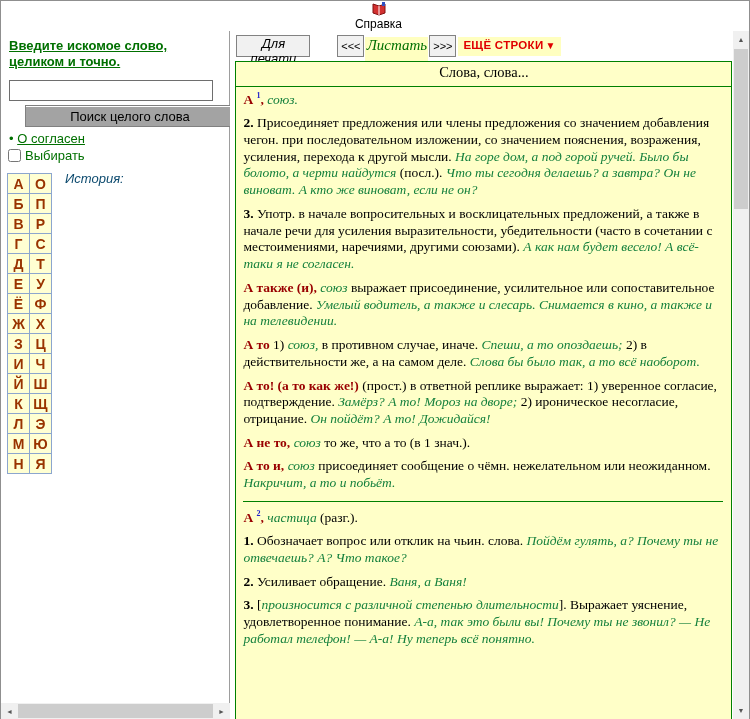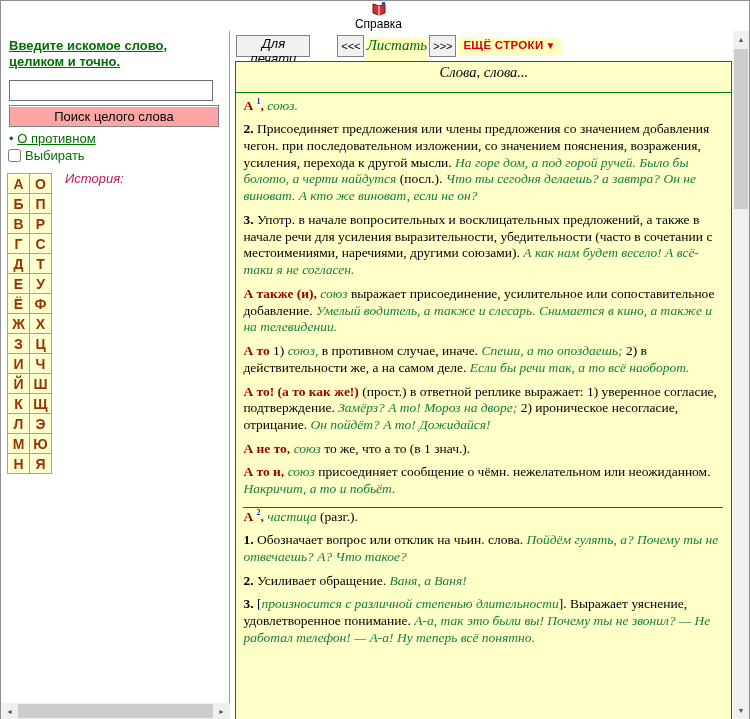--- a/index.html
+++ b/index.html
@@ -19,33 +19,33 @@
   .ctrl.close { font-size:16px; }
   
   .main { display:flex; height:688px; }
   .sidebar { width:230px; position:relative; background:#fff; border-right:1px solid #9d9d9d; }
   .content-panel { position:relative; width:520px; background:#fff; }
   
   .instruction { position:absolute; left:8px; top:7px; width:175px;
                  color:#007000; font-weight:bold; font-size:13px; line-height:1.25;text-decoration:underline; }
   .search-input { position:absolute; left:8px; top:49px; width:204px; height:21px;
                   border:1px solid #6e6e6e; font-size:13px; padding:0 3px; background:#fff; }
-  .search-btn { position:absolute; left:8px; top:74px; width:210px; height:22px;
-                background:#fca5a5; border:1px solid #808080; font-size:13px;
+  .search-btn { position:absolute; left:24px; top:74px; width:210px; height:22px;
+                background:#a3a3a3; border:1px solid #808080; font-size:13px;
                 font-family:"Liberation Sans",sans-serif; box-shadow:inset 0 1px 0 #fff; }
   .about-row { position:absolute; left:8px; top:100px; font-size:13px; color:#007000; }
   .about-link { color:#007000; text-decoration:underline; cursor:pointer; }
   .check-row { position:absolute; left:7px; top:117px; display:flex; align-items:center; font-size:13px; color:#007000; }
   .check-row input { width:13px; height:13px; margin-right:4px; }
   .alphabet { position:absolute; left:6px; top:142px; display:flex;
               border-top:1px solid #8ca6ce; border-left:1px solid #8ca6ce; }
   .letter-cell { width:22px; height:20px; border-right:1px solid #8ca6ce; border-bottom:1px solid #8ca6ce;
                  background:#ffffd2; color:#993300; font-weight:bold; font-size:14px;
                  text-align:center; line-height:20px; cursor:pointer; }
-  .history-label { position:absolute; left:64px; top:140px; font-style:italic; font-size:13px; color:#be185d; }
+  .history-label { position:absolute; left:64px; top:140px; font-style:italic; font-size:13px; color:#0c4a6e; }
   
   .hscroll { position:absolute; left:0; bottom:0; width:229px; height:16px; background:#f0f0f0; }
   .hs-btn { position:absolute; top:0; width:17px; height:16px; display:flex; align-items:center;
             justify-content:center; font-size:7px; color:#555; }
   .hs-left { left:0; } .hs-right { right:0; }
   .hs-thumb { position:absolute; left:17px; right:17px; top:1px; height:14px; background:#cdcdcd; }
   .vscroll { position:absolute; top:0; right:0; width:16px; height:100%; background:#f0f0f0; z-index:6; }
   .vs-btn { position:absolute; left:0; width:16px; height:17px; display:flex; align-items:center;
             justify-content:center; font-size:7px; color:#555; }
   .vs-up { top:0; } .vs-down { bottom:0; }
@@ -59,26 +59,26 @@
   .browse-label { position:absolute; left:135px; top:6px; width:63px; height:33px; text-align:center;
                   font-family:"Liberation Serif",serif; font-style:italic; font-size:15px;
                   color:#007000; background:#ffffc0; cursor:pointer; }
   .more-lines { position:absolute; left:228px; top:6px; height:19px; padding:2px 5px 0 5px;
                 background:#ffffc0; color:#e00000; font-weight:bold; font-size:11.5px;
                 letter-spacing:0.3px; cursor:pointer; white-space:nowrap; }
   .more-tri { color:#e00000; font-size:10px; margin-left:2px; }
   
   .content-box { position:absolute; left:5px; top:30px; width:497px; bottom:-2px;
                  border:1px solid #008000; background:#ffffc8; overflow:hidden; }
-  .entry-header { text-align:center; font-family:"Liberation Serif",serif; font-style:italic;
-                  font-size:14.5px; padding:2px 0 11px; border-bottom:1px solid #008000; }
+  .entry-header { text-align:center; font-family:"Liberation Serif",serif; 
+                  font-size:14.5px; padding:2px 0 5px; border-bottom:1px solid #008000; }
   .entries { padding:4px 8px 0 7px; font-family:"Liberation Serif",serif; font-size:13.5px;
              line-height:1.24; color:#000; }
   .para { margin:0 0 7px; }
-  .entry + .entry { border-top:1px solid #008000; margin-top:9px; }
+  .entry + .entry { border-top:1px solid #008000; margin-top:9px; padding-top:7px; }
   .seg-m { color:#990000; font-weight:bold; }
   .seg-g { color:#15803d; font-style:italic; }
   .seg-b { font-weight:bold; }
   .seg-sup { color:#2222cc; font-weight:bold; vertical-align:super; font-size:60%; }
 </style>
 </head>
 <body>
 
 <div id="window">
 
@@ -102,21 +102,21 @@
 
     <div class="sidebar">
       <div class="instruction">Введите искомое слово, целиком и точно.</div>
 
       <input class="search-input" type="text" value="" style="">
 
       <button class="search-btn">Поиск целого слова</button>
 
       <div class="about-row">
         <span>•</span>
-        <span class="about-link">О противном</span>
+        <span class="about-link">О согласен</span>
       </div>
 
       <div class="check-row">
         <input type="checkbox" style="">
         <span>Выбирать</span>
       </div>
 
       <div class="history-label">История:</div>
 
       <div class="alphabet">
@@ -172,21 +172,21 @@
       <span class="more-lines"><span>ЕЩЁ СТРОКИ</span><span class="more-tri">▼</span></span>
 
       <div class="content-box">
         <div class="entry-header">Слова, слова...</div>
         <div class="entries">
             <div class="entry">
               <p class="para"><span class="seg-m">А </span><span class="seg-sup">1</span><span class="seg-m">, </span><span class="seg-g">союз.</span></p>
               <p class="para"><span class="seg-b">2. </span><span>Присоединяет предложения или члены предложения со значением добавления чегон. при последовательном изложении, со значением пояснения, возражения, усиления, перехода к другой мысли. </span><span class="seg-g">На горе дом, а под горой ручей. Было бы болото, а черти найдутся </span><span>(посл.). </span><span class="seg-g">Что ты сегодня делаешь? а завтра? Он не виноват. А кто же виноват, если не он?</span></p>
               <p class="para"><span class="seg-b">3. </span><span>Употр. в начале вопросительных и восклицательных предложений, а также в начале речи для усиления выразительности, убедительности (часто в сочетании с местоимениями, наречиями, другими союзами). </span><span class="seg-g">А как нам будет весело! А всё-таки я не согласен.</span></p>
               <p class="para"><span class="seg-m">А также (и), </span><span class="seg-g">союз </span><span>выражает присоединение, усилительное или сопоставительное добавление. </span><span class="seg-g">Умелый водитель, а также и слесарь. Снимается в кино, а также и на телевидении.</span></p>
-              <p class="para"><span class="seg-m">А то </span><span>1) </span><span class="seg-g">союз, </span><span>в противном случае, иначе. </span><span class="seg-g">Спеши, а то опоздаешь; </span><span>2) в действительности же, а на самом деле. </span><span class="seg-g">Если бы речи так, а то всё наоборот.</span></p>
+              <p class="para"><span class="seg-m">А то </span><span>1) </span><span class="seg-g">союз, </span><span>в противном случае, иначе. </span><span class="seg-g">Спеши, а то опоздаешь; </span><span>2) в действительности же, а на самом деле. </span><span class="seg-g">Слова бы было так, а то всё наоборот.</span></p>
               <p class="para"><span class="seg-m">А то! (а то как же!) </span><span>(прост.) в ответной реплике выражает: 1) уверенное согласие, подтверждение. </span><span class="seg-g">Замёрз? А то! Мороз на дворе; </span><span>2) ироническое несогласие, отрицание. </span><span class="seg-g">Он пойдёт? А то! Дожидайся!</span></p>
               <p class="para"><span class="seg-m">А не то, </span><span class="seg-g">союз </span><span>то же, что а то (в 1 знач.).</span></p>
               <p class="para"><span class="seg-m">А то и, </span><span class="seg-g">союз </span><span>присоединяет сообщение о чёмн. нежелательном или неожиданном. </span><span class="seg-g">Накричит, а то и побьёт.</span></p>
             </div>
             <div class="entry">
               <p class="para"><span class="seg-m">А </span><span class="seg-sup">2</span><span class="seg-m">, </span><span class="seg-g">частица </span><span>(разг.).</span></p>
               <p class="para"><span class="seg-b">1. </span><span>Обозначает вопрос или отклик на чьин. слова. </span><span class="seg-g">Пойдём гулять, а? Почему ты не отвечаешь? А? Что такое?</span></p>
               <p class="para"><span class="seg-b">2. </span><span>Усиливает обращение. </span><span class="seg-g">Ваня, а Ваня!</span></p>
               <p class="para"><span class="seg-b">3. </span><span>[</span><span class="seg-g">произносится с различной степенью длительности</span><span>]. Выражает уяснение, удовлетворенное понимание. </span><span class="seg-g">А-а, так это были вы! Почему ты не звонил? — Не работал телефон! — А-а! Ну теперь всё понятно.</span></p>
             </div>

